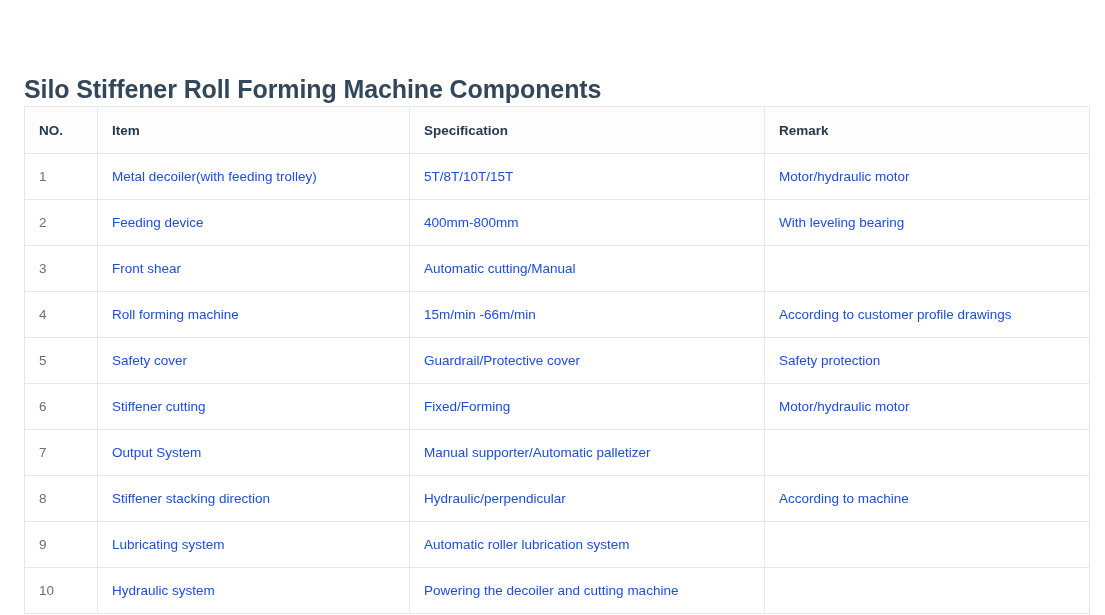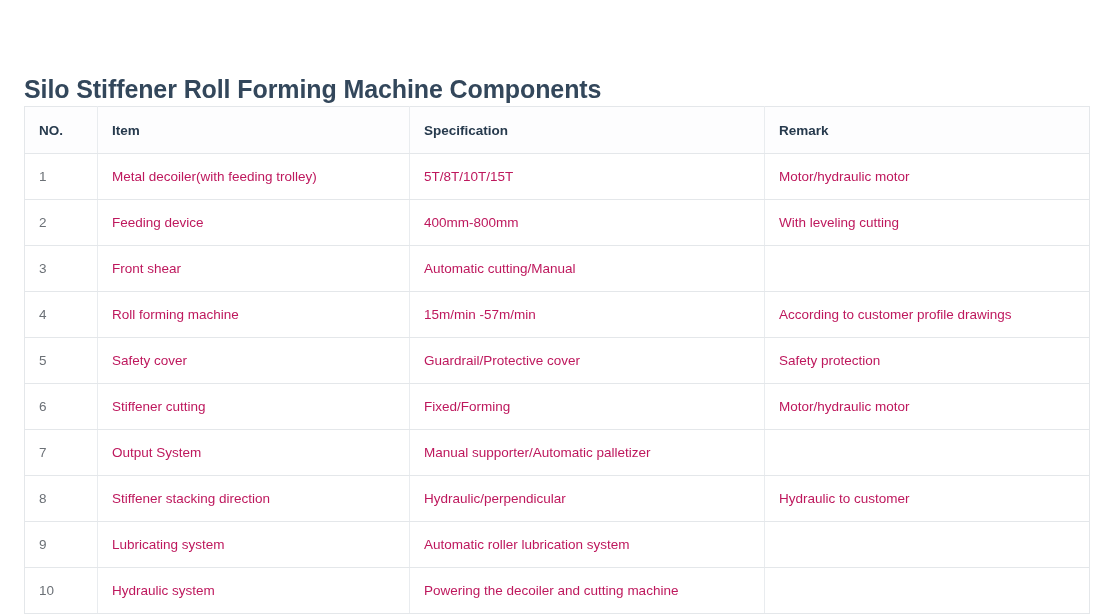--- a/index.html
+++ b/index.html
@@ -70,21 +70,21 @@
     border-right: none;
   }
   table.spec-table thead th {
     color: #273a4d;
     font-weight: 700;
     font-size: 13.5px;
     height: 46px;
     background: #fdfdfe;
   }
   table.spec-table tbody td {
-    color: #be185d;
+    color: #1d4ed8;
     font-weight: 400;
   }
   table.spec-table tbody td.col-no {
     color: #6b7076;
   }
   td.empty-cell { color: transparent; }
 </style>
 </head>
 <body>
 
@@ -112,32 +112,32 @@
           <tr>
             <td class="col-no">1</td>
             <td class="col-item">Metal decoiler(with feeding trolley)</td>
             <td class="col-spec">5T/8T/10T/15T</td>
             <td class="col-rem">Motor/hydraulic motor</td>
           </tr>
           <tr>
             <td class="col-no">2</td>
             <td class="col-item">Feeding device</td>
             <td class="col-spec">400mm-800mm</td>
-            <td class="col-rem">With leveling cutting</td>
+            <td class="col-rem">With leveling bearing</td>
           </tr>
           <tr>
             <td class="col-no">3</td>
             <td class="col-item">Front shear</td>
             <td class="col-spec">Automatic cutting/Manual</td>
             <td class="col-rem empty-cell"></td>
           </tr>
           <tr>
             <td class="col-no">4</td>
             <td class="col-item">Roll forming machine</td>
-            <td class="col-spec">15m/min -57m/min</td>
+            <td class="col-spec">15m/min -66m/min</td>
             <td class="col-rem">According to customer profile drawings</td>
           </tr>
           <tr>
             <td class="col-no">5</td>
             <td class="col-item">Safety cover</td>
             <td class="col-spec">Guardrail/Protective cover</td>
             <td class="col-rem">Safety protection</td>
           </tr>
           <tr>
             <td class="col-no">6</td>
@@ -148,21 +148,21 @@
           <tr>
             <td class="col-no">7</td>
             <td class="col-item">Output System</td>
             <td class="col-spec">Manual supporter/Automatic palletizer</td>
             <td class="col-rem empty-cell"></td>
           </tr>
           <tr>
             <td class="col-no">8</td>
             <td class="col-item">Stiffener stacking direction</td>
             <td class="col-spec">Hydraulic/perpendicular</td>
-            <td class="col-rem">Hydraulic to customer</td>
+            <td class="col-rem">According to machine</td>
           </tr>
           <tr>
             <td class="col-no">9</td>
             <td class="col-item">Lubricating system</td>
             <td class="col-spec">Automatic roller lubrication system</td>
             <td class="col-rem empty-cell"></td>
           </tr>
           <tr>
             <td class="col-no">10</td>
             <td class="col-item">Hydraulic system</td>

